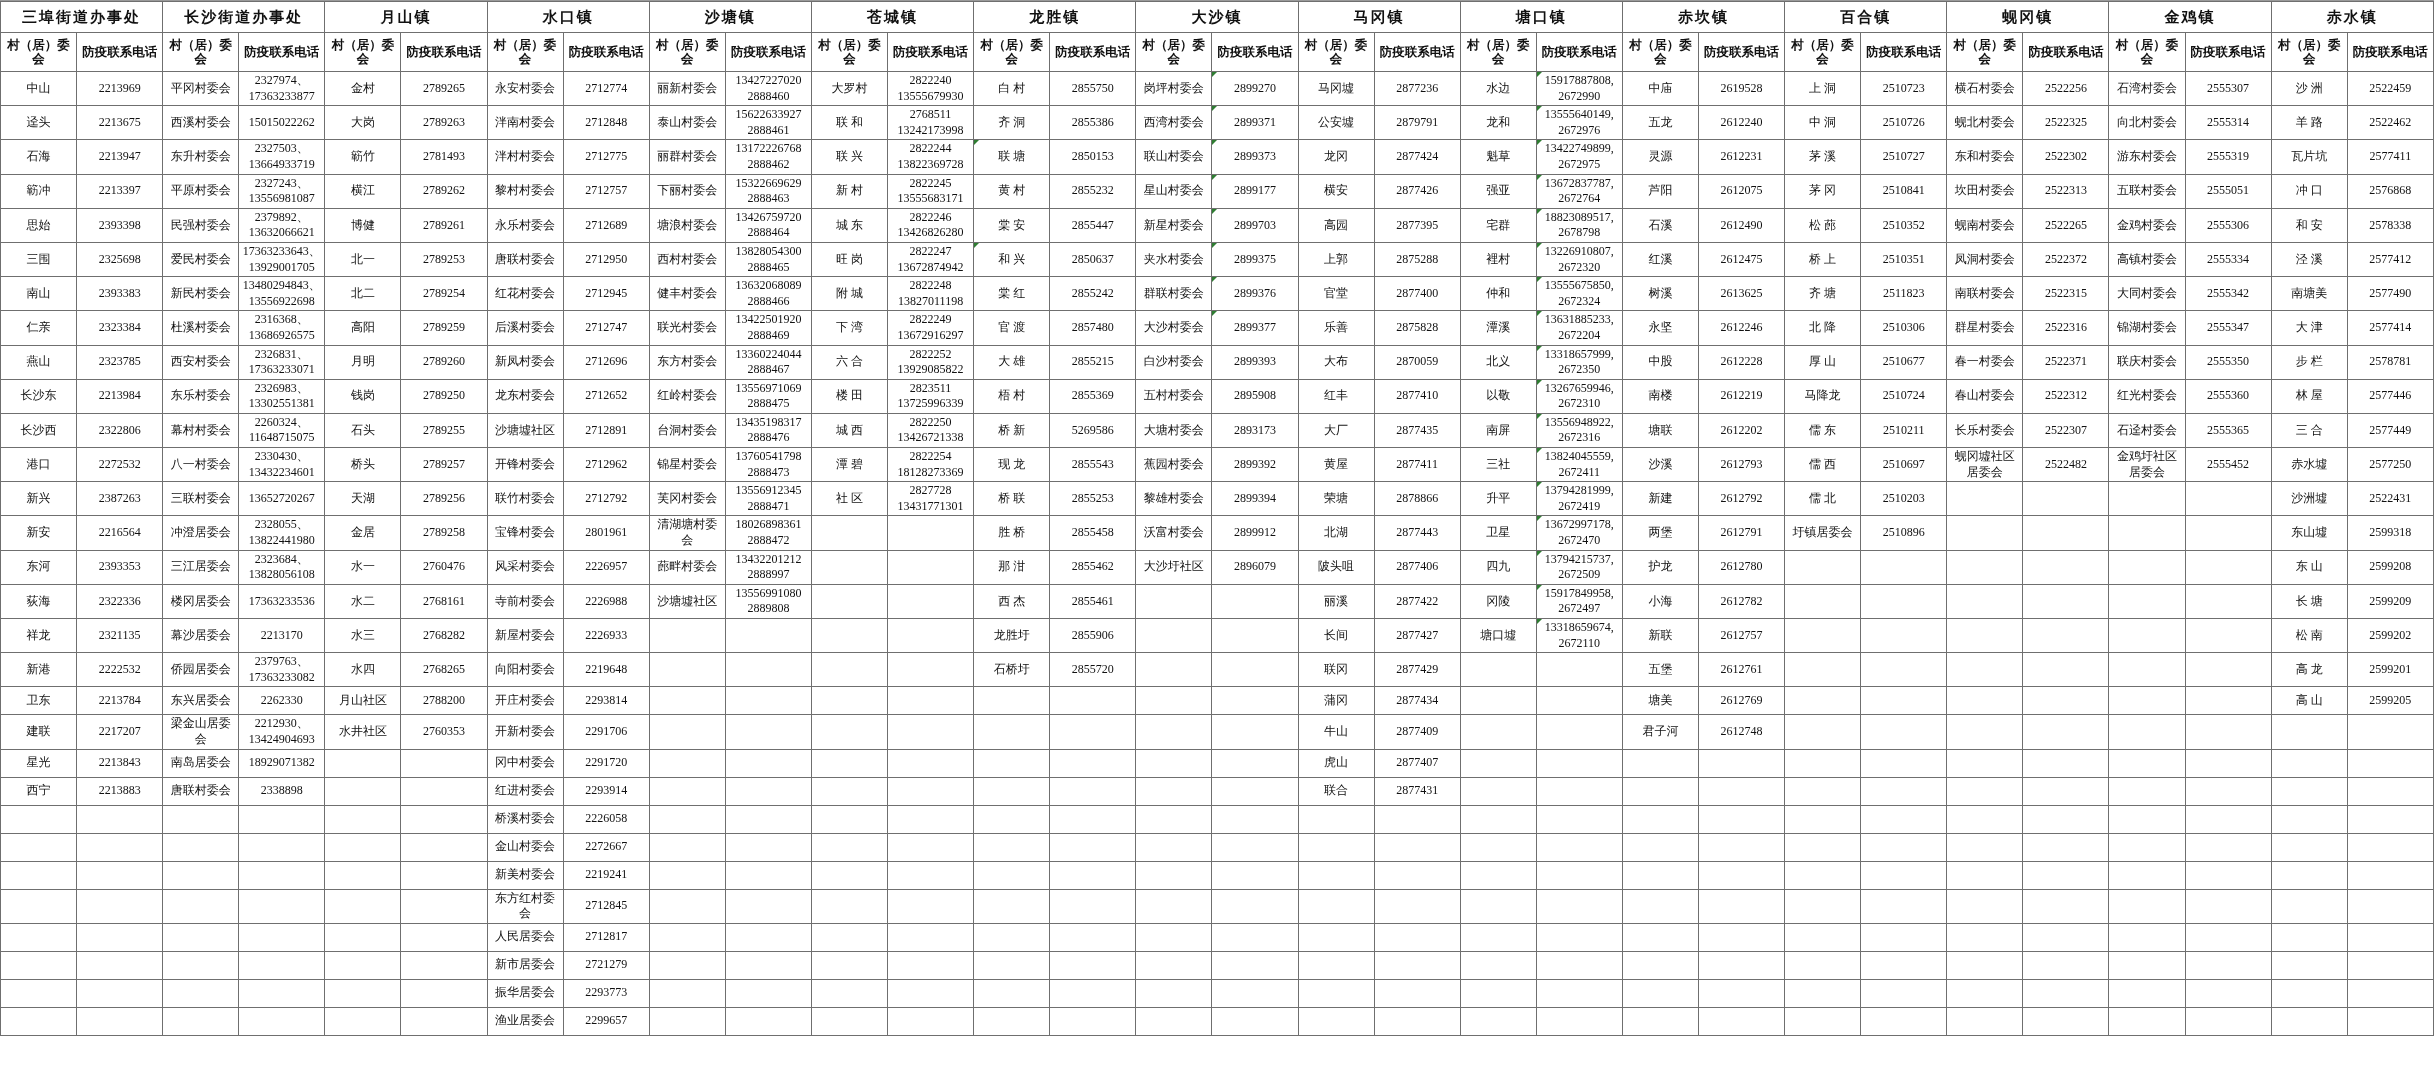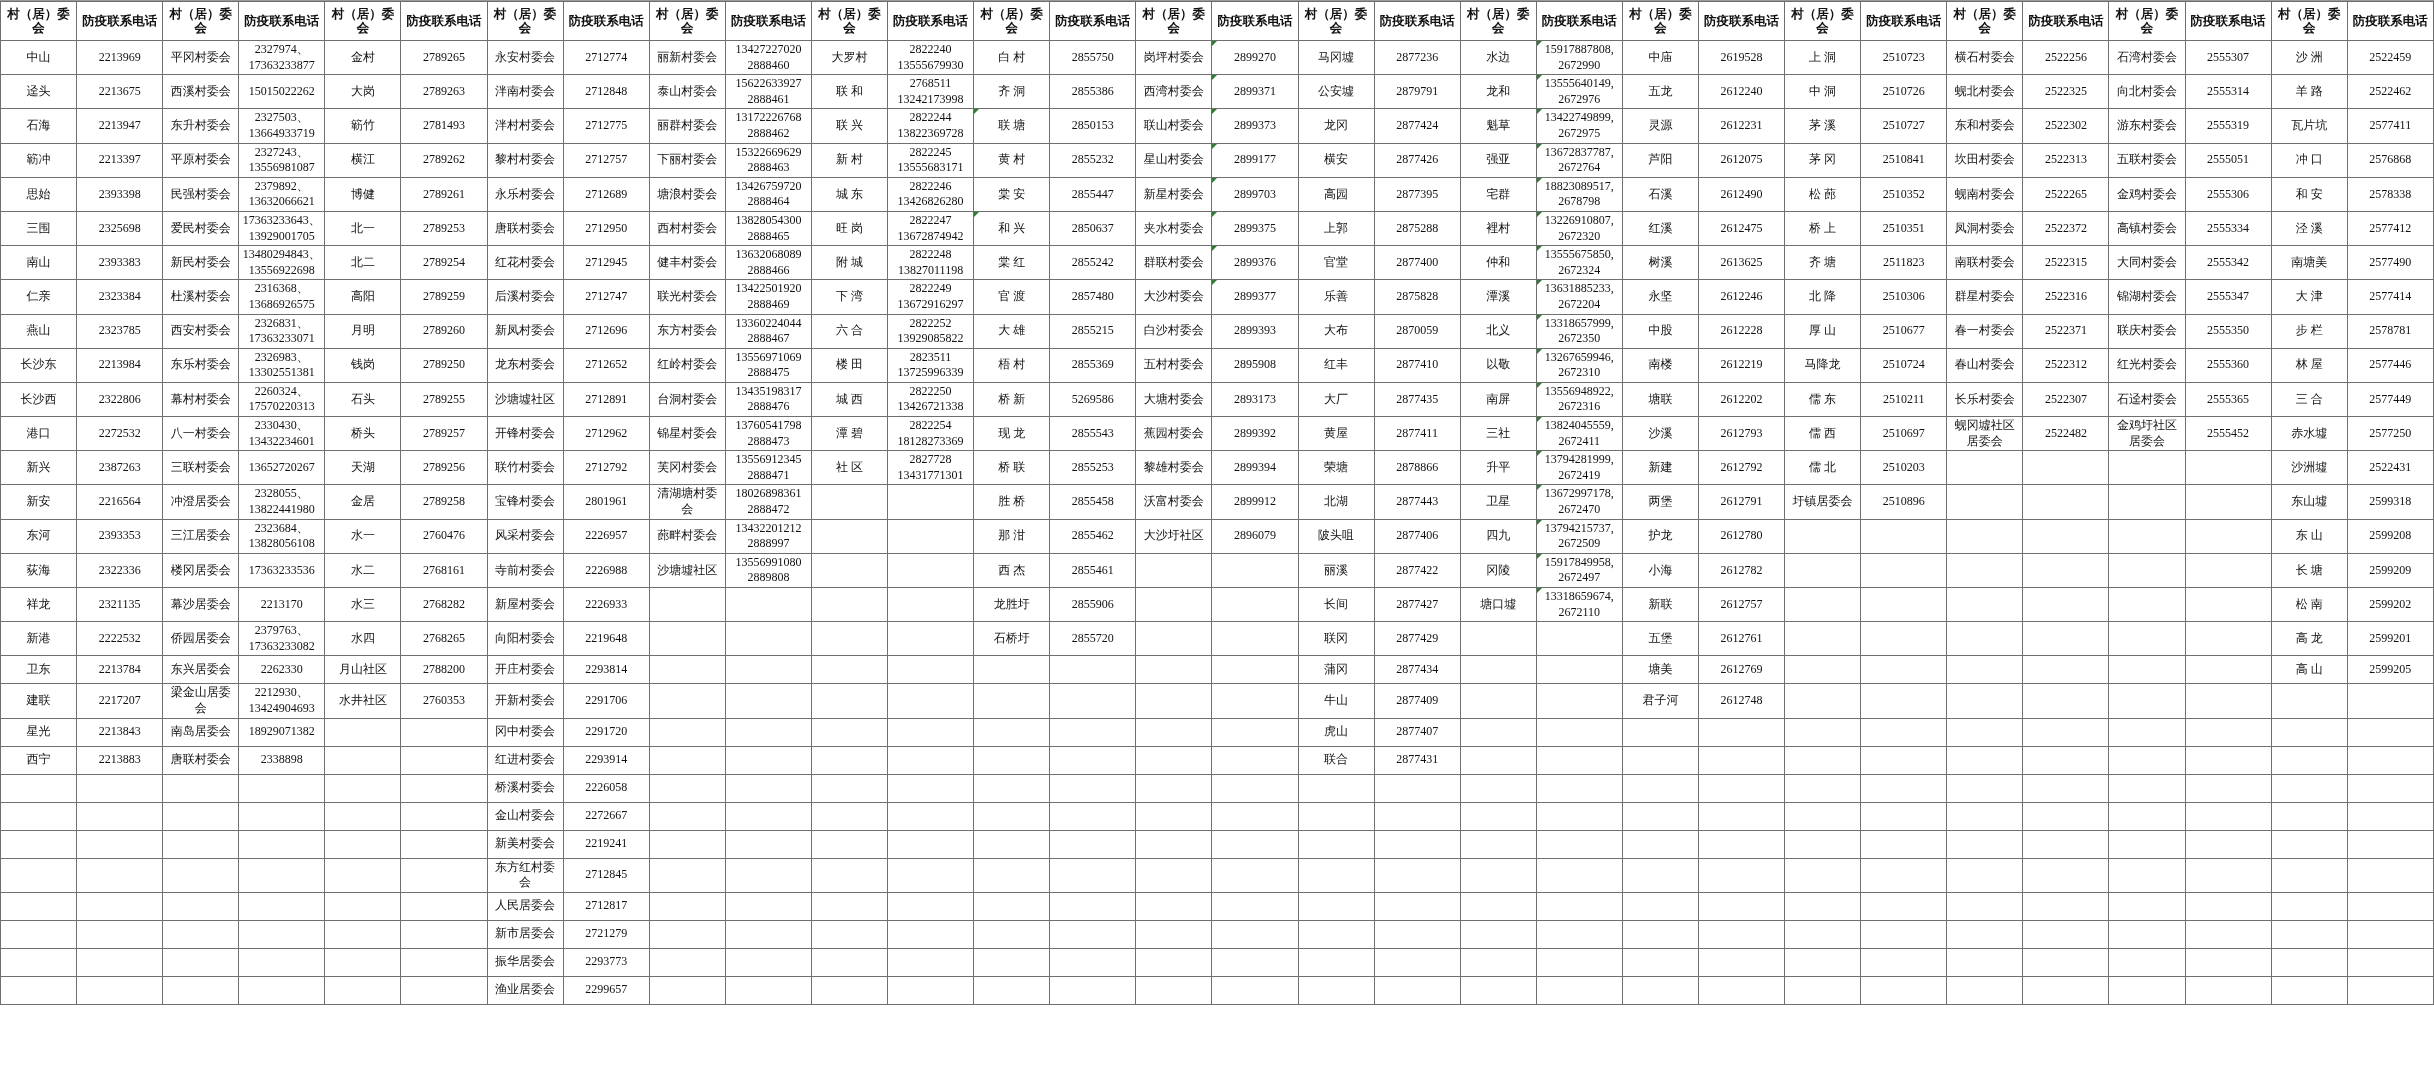--- a/index.html
+++ b/index.html
@@ -68,20 +68,37 @@
         <col style="width: 86px;">
         <col style="width: 76px;">
         <col style="width: 86px;">
         <col style="width: 76px;">
         <col style="width: 86px;">
         <col style="width: 76px;">
         <col style="width: 86px;">
       </colgroup>
     <thead id="thead">
         <tr>
+          <th colspan="2" class="town">三埠街道办事处</th>
+          <th colspan="2" class="town">长沙街道办事处</th>
+          <th colspan="2" class="town">月山镇</th>
+          <th colspan="2" class="town">水口镇</th>
+          <th colspan="2" class="town">沙塘镇</th>
+          <th colspan="2" class="town">苍城镇</th>
+          <th colspan="2" class="town">龙胜镇</th>
+          <th colspan="2" class="town">大沙镇</th>
+          <th colspan="2" class="town">马冈镇</th>
+          <th colspan="2" class="town">塘口镇</th>
+          <th colspan="2" class="town">赤坎镇</th>
+          <th colspan="2" class="town">百合镇</th>
+          <th colspan="2" class="town">蚬冈镇</th>
+          <th colspan="2" class="town">金鸡镇</th>
+          <th colspan="2" class="town">赤水镇</th>
+        </tr>
+        <tr>
           <th class="sub">村（居）委会</th>
           <th class="sub">防疫联系电话</th>
           <th class="sub">村（居）委会</th>
           <th class="sub">防疫联系电话</th>
           <th class="sub">村（居）委会</th>
           <th class="sub">防疫联系电话</th>
           <th class="sub">村（居）委会</th>
           <th class="sub">防疫联系电话</th>
           <th class="sub">村（居）委会</th>
           <th class="sub">防疫联系电话</th>
@@ -465,21 +482,21 @@
           <td class="name">红光村委会</td>
           <td class="phone">2555360</td>
           <td class="name">林 屋</td>
           <td class="phone">2577446</td>
         </tr>
         <tr>
           <td class="name">长沙西</td>
           <td class="phone">2322806</td>
           <td class="name">幕村村委会</td>
           <td class="phone">2260324、
-17570220313</td>
+11648715075</td>
           <td class="name">石头</td>
           <td class="phone">2789255</td>
           <td class="name">沙塘墟社区</td>
           <td class="phone">2712891</td>
           <td class="name">台洞村委会</td>
           <td class="phone">13435198317
 2888476</td>
           <td class="name">城 西</td>
           <td class="phone">2822250
 13426721338</td>

